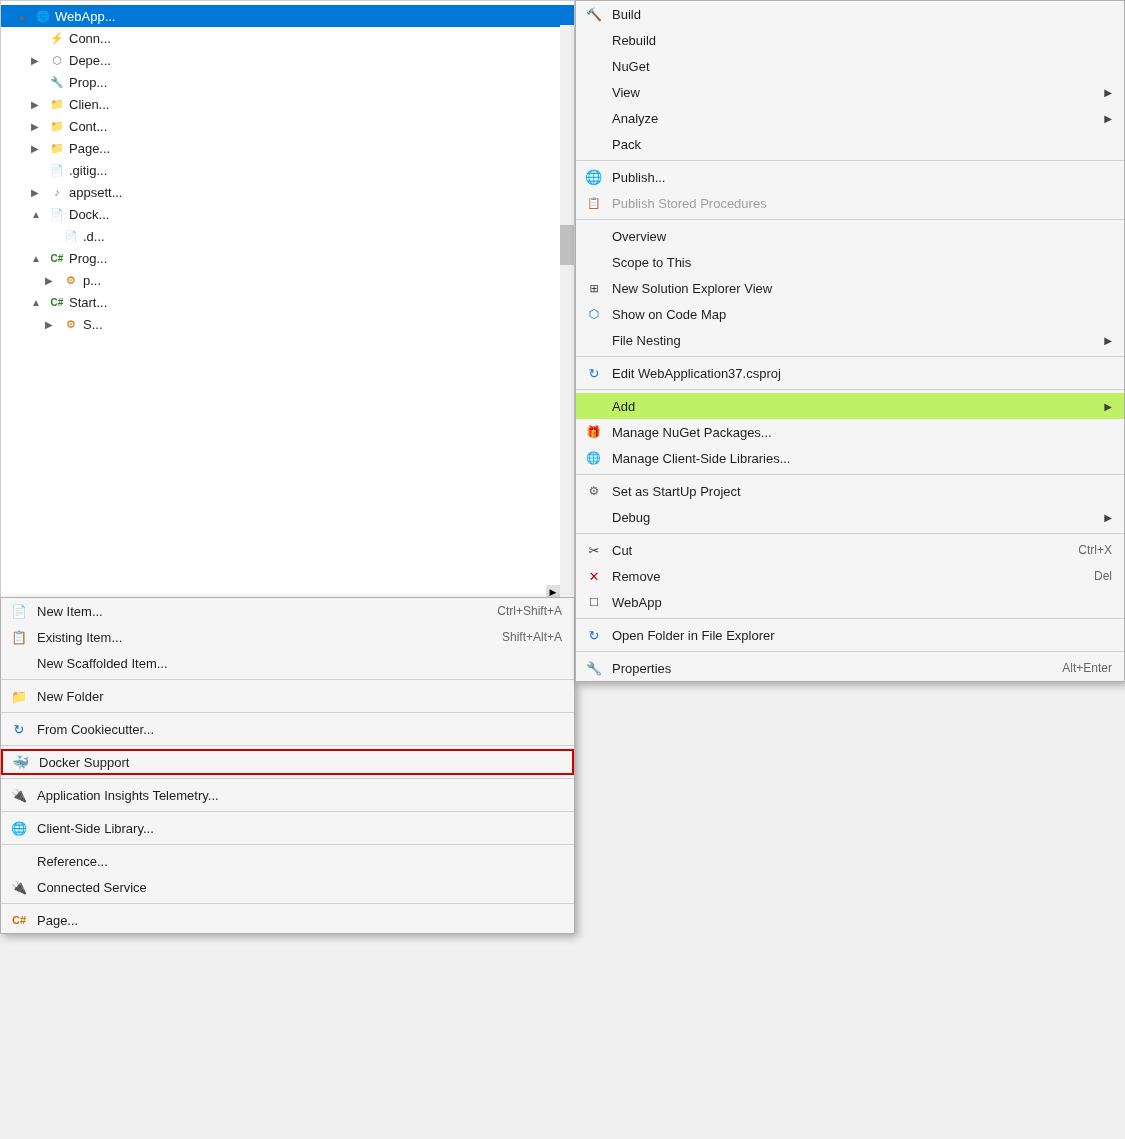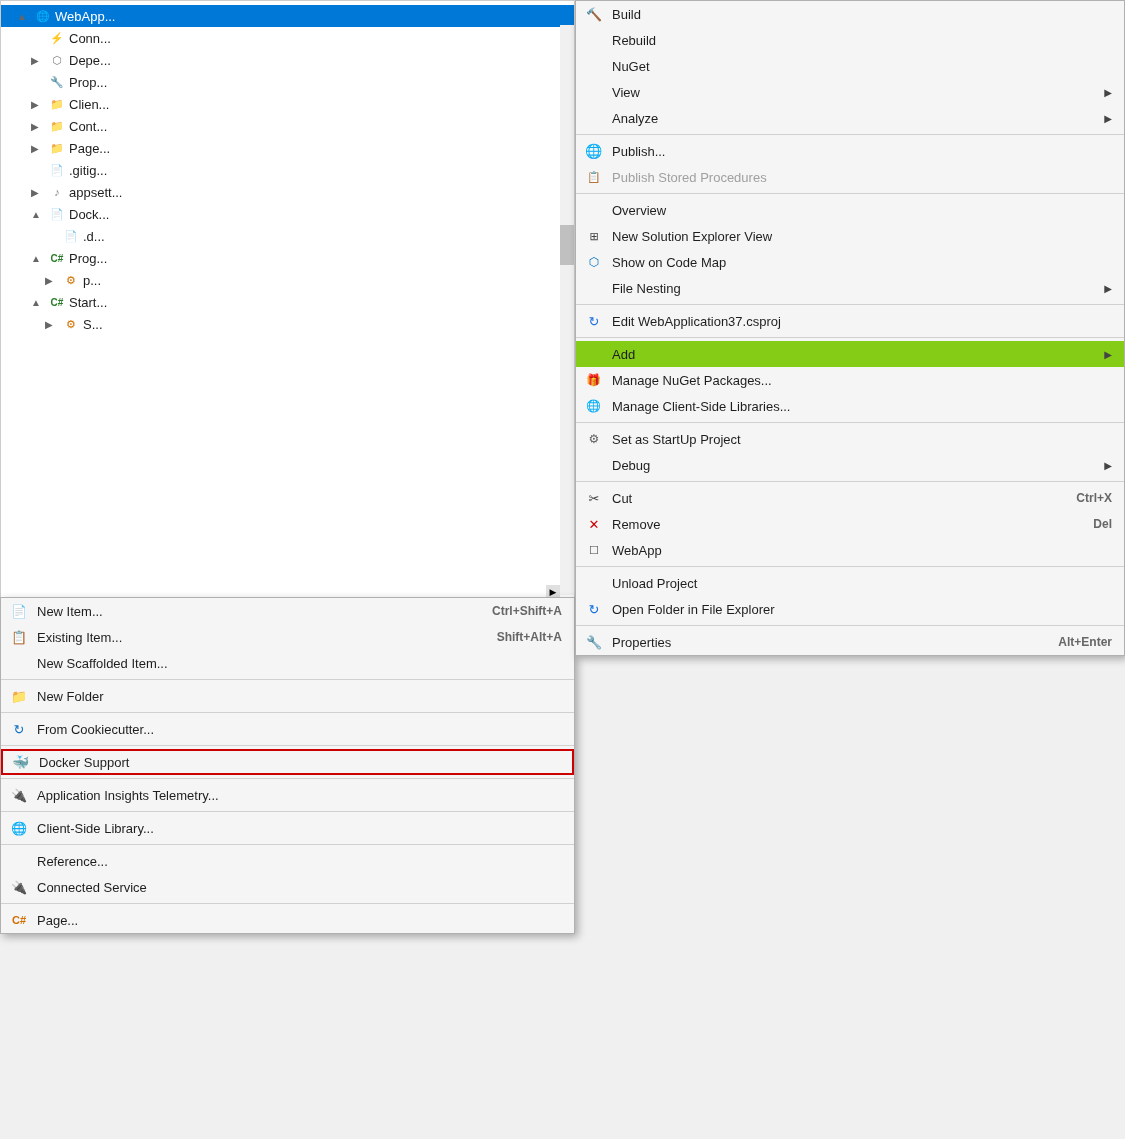--- a/index.html
+++ b/index.html
@@ -107,21 +107,21 @@
       align-items: center;
       padding: 4px 12px 4px 36px;
       height: 26px;
       position: relative;
       cursor: pointer;
       color: #1e1e1e;
       gap: 8px;
     }
 
     .menu-item.highlighted {
-      background: #84cc16;
+      background: #bef264;
     }
 
     .menu-item.disabled {
       color: #a0a0a0;
     }
 
     .menu-item .menu-icon {
       position: absolute;
       left: 8px;
       width: 20px;
@@ -129,21 +129,20 @@
       display: flex;
       align-items: center;
       justify-content: center;
       font-size: 13px;
     }
 
     .menu-item .shortcut {
       margin-left: auto;
       color: #666;
       font-size: 12px;
-      font-weight: bold;
     }
 
     .menu-item .submenu-arrow {
       margin-left: auto;
       font-size: 10px;
       color: #444;
     }
 
     .menu-separator {
       height: 1px;
@@ -379,38 +378,46 @@
     <span>View</span>
     <span class="submenu-arrow">▶</span>
   </div>
 
   <div class="menu-item">
     <span class="menu-icon"></span>
     <span>Analyze</span>
     <span class="submenu-arrow">▶</span>
   </div>
 
+  <div class="menu-item">
+    <span class="menu-icon"></span>
+    <span>Pack</span>
+  </div>
   <div class="menu-separator"></div>
 
   <div class="menu-item">
     <span class="menu-icon icon-publish" style="color:#1060c0; font-size:14px;">🌐</span>
     <span>Publish...</span>
   </div>
 
   <div class="menu-item disabled">
     <span class="menu-icon" style="color:#a0a0a0; font-size:11px;">📋</span>
     <span>Publish Stored Procedures</span>
   </div>
   <div class="menu-separator"></div>
 
   <div class="menu-item">
     <span class="menu-icon"></span>
     <span>Overview</span>
   </div>
 
+  <div class="menu-item">
+    <span class="menu-icon"></span>
+    <span>Scope to This</span>
+  </div>
 
   <div class="menu-item">
     <span class="menu-icon" style="color:#444; font-size:11px;">⊞</span>
     <span>New Solution Explorer View</span>
   </div>
 
   <div class="menu-item">
     <span class="menu-icon" style="color:#0070c0; font-size:12px;">⬡</span>
     <span>Show on Code Map</span>
   </div>
@@ -469,24 +476,20 @@
     <span>Remove</span>
     <span class="shortcut">Del</span>
   </div>
 
   <div class="menu-item">
     <span class="menu-icon" style="font-size:11px; color:#444;">☐</span>
     <span>WebApp</span>
   </div>
   <div class="menu-separator"></div>
 
-  <div class="menu-item">
-    <span class="menu-icon"></span>
-    <span>Unload Project</span>
-  </div>
 
   <div class="menu-item">
     <span class="menu-icon" style="color:#1070e0;">↻</span>
     <span>Open Folder in File Explorer</span>
   </div>
   <div class="menu-separator"></div>
 
   <div class="menu-item">
     <span class="menu-icon" style="color:#444; font-size:13px;">🔧</span>
     <span>Properties</span>

